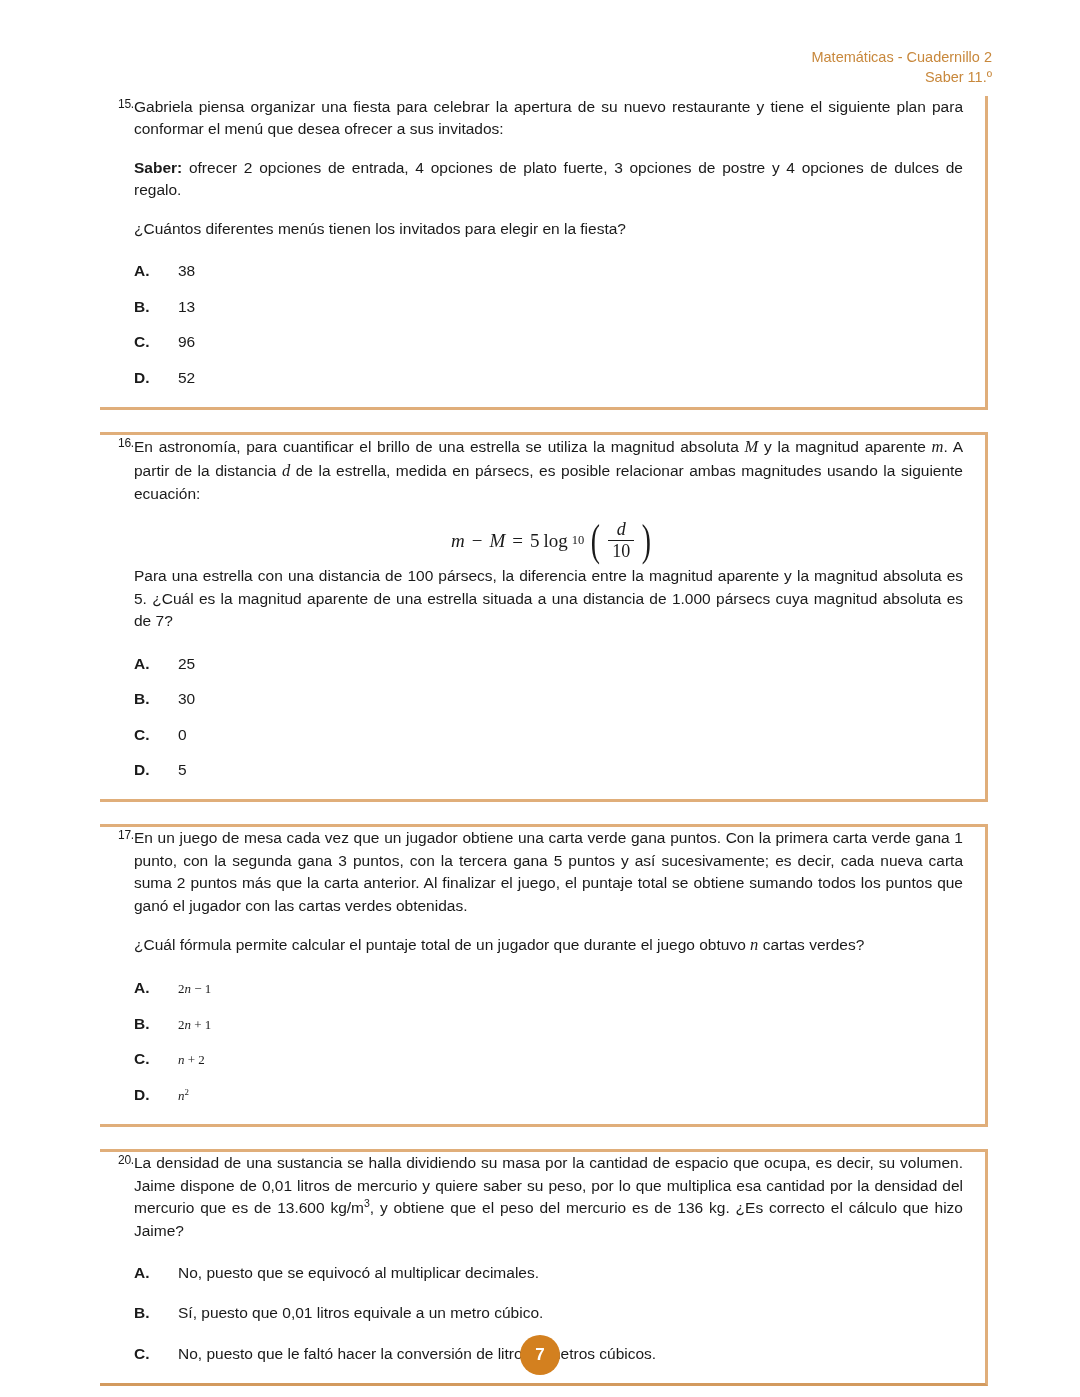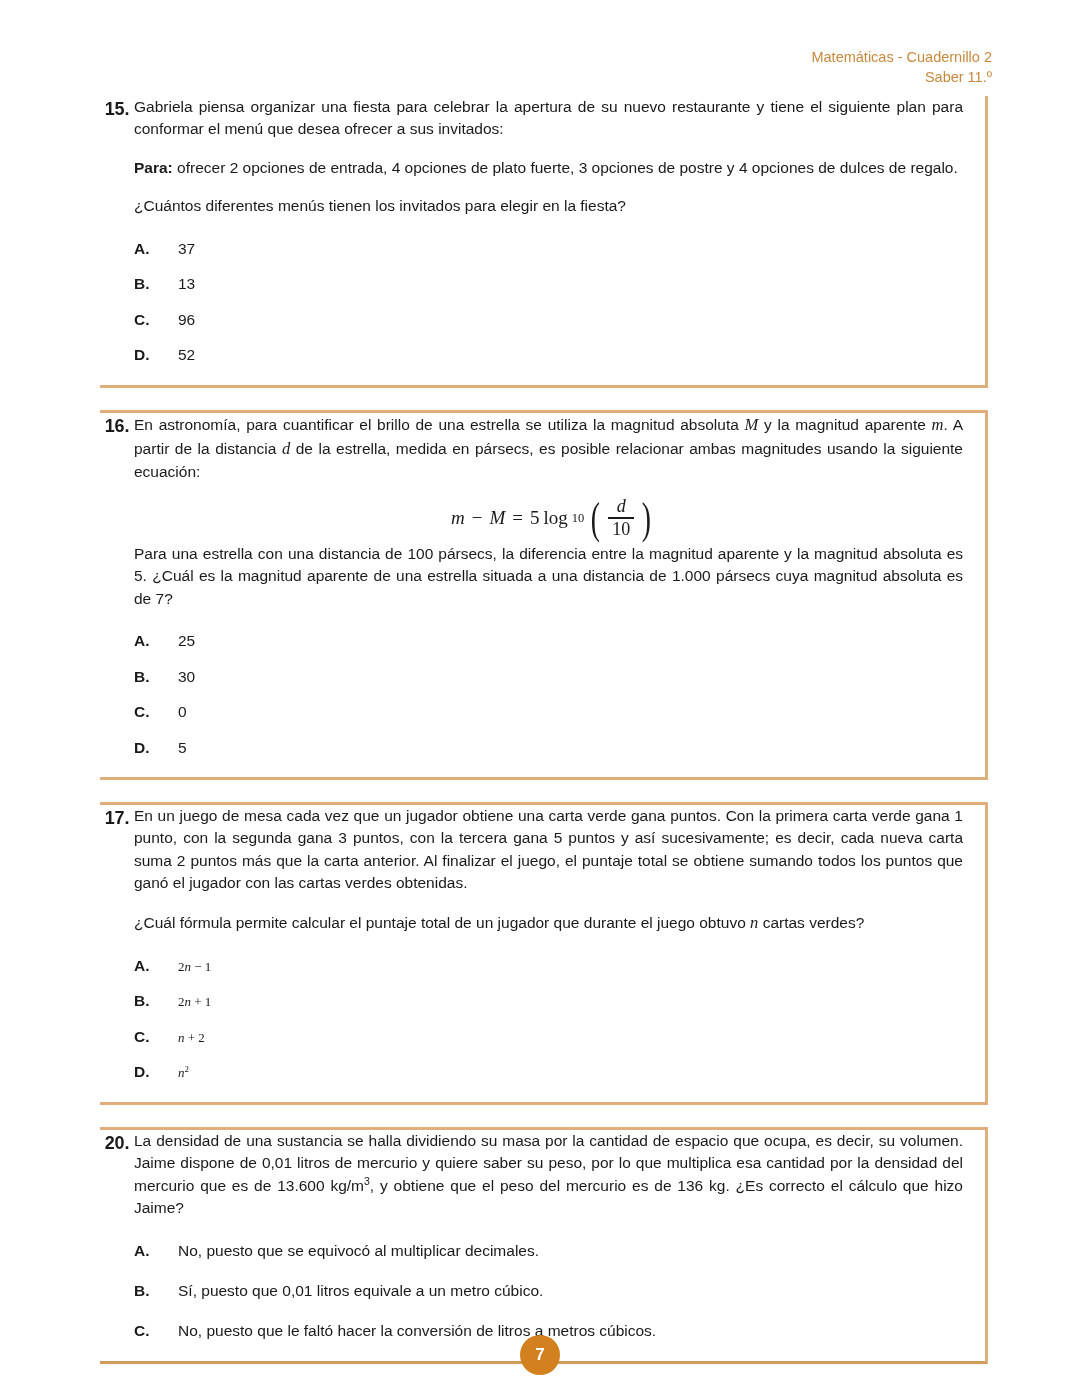--- a/index.html
+++ b/index.html
@@ -57,26 +57,26 @@
   }
   .qblock.last {
     border-bottom: 3px solid #d39a5e;
   }
 
   .qrow {
     display: flex;
     align-items: flex-start;
   }
   .qnum {
-    font-weight: bold;
-    font-size: 18px;
+    font-weight: normal;
+    font-size: 12px;
     line-height: 1.45;
     width: 34px;
     flex: 0 0 34px;
-    text-align: center;
+    text-align: right;
     letter-spacing: -0.2px;
   }
   .qbody {
     flex: 1 1 auto;
     font-size: 15.5px;
     line-height: 1.45;
     text-align: justify;
   }
   .qbody p {
     margin: 0 8px 0 0;
@@ -210,28 +210,28 @@
     <div>Saber 11.º</div>
   </div>
 
   <div class="content">
 
     <div class="qblock">
       <div class="qrow">
         <div class="qnum">15.</div>
         <div class="qbody">
           <p>Gabriela piensa organizar una fiesta para celebrar la apertura de su nuevo restaurante y tiene el siguiente plan para conformar el menú que desea ofrecer a sus invitados:</p>
-          <p><b class="lead">Para:</b> <span>ofrecer 2 opciones de entrada, 4 opciones de plato fuerte, 3 opciones de postre y 4 opciones de dulces de regalo.</span></p>
+          <p><b class="lead">Saber:</b> <span>ofrecer 2 opciones de entrada, 4 opciones de plato fuerte, 3 opciones de postre y 4 opciones de dulces de regalo.</span></p>
           <p class="plain-q">¿Cuántos diferentes menús tienen los invitados para elegir en la fiesta?</p>
         </div>
       </div>
       <div class="options">
         <div class="opt">
           <span class="opt-letter">A.</span>
-          <span class="opt-text">37</span>
+          <span class="opt-text">38</span>
         </div>
         <div class="opt">
           <span class="opt-letter">B.</span>
           <span class="opt-text">13</span>
         </div>
         <div class="opt">
           <span class="opt-letter">C.</span>
           <span class="opt-text">96</span>
         </div>
         <div class="opt">

